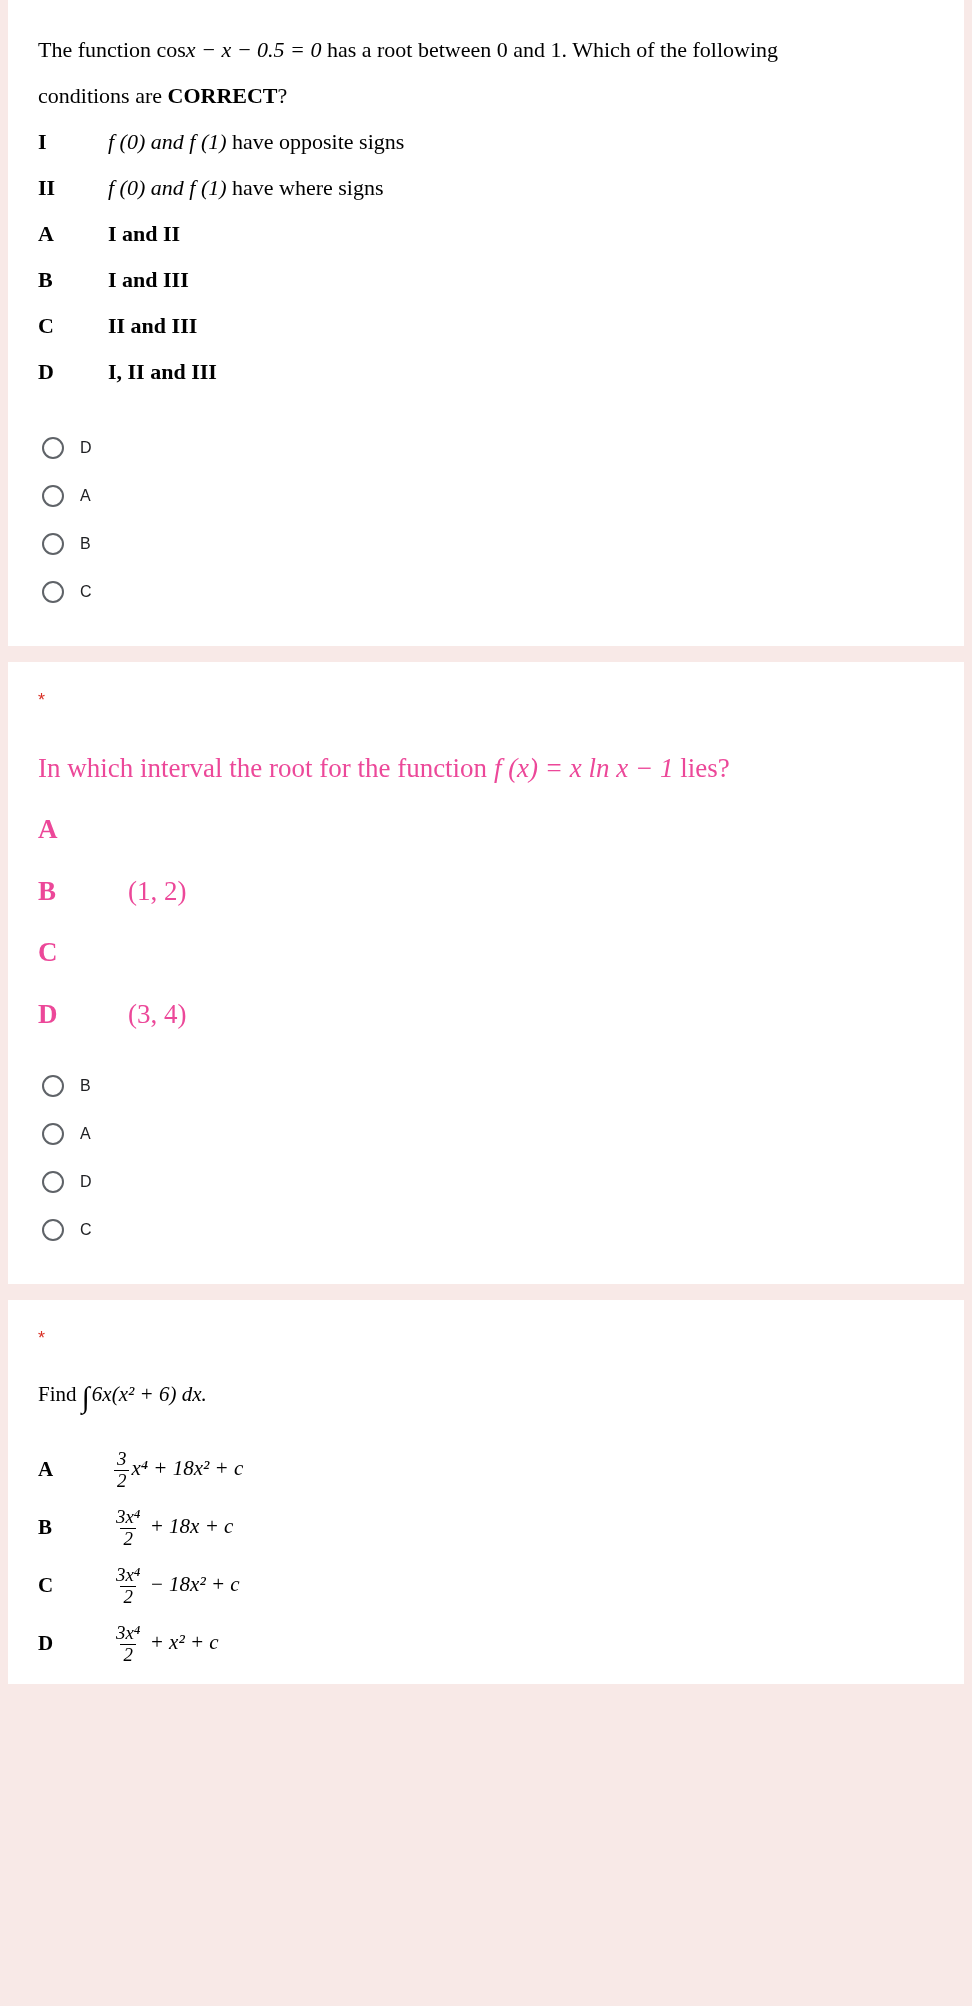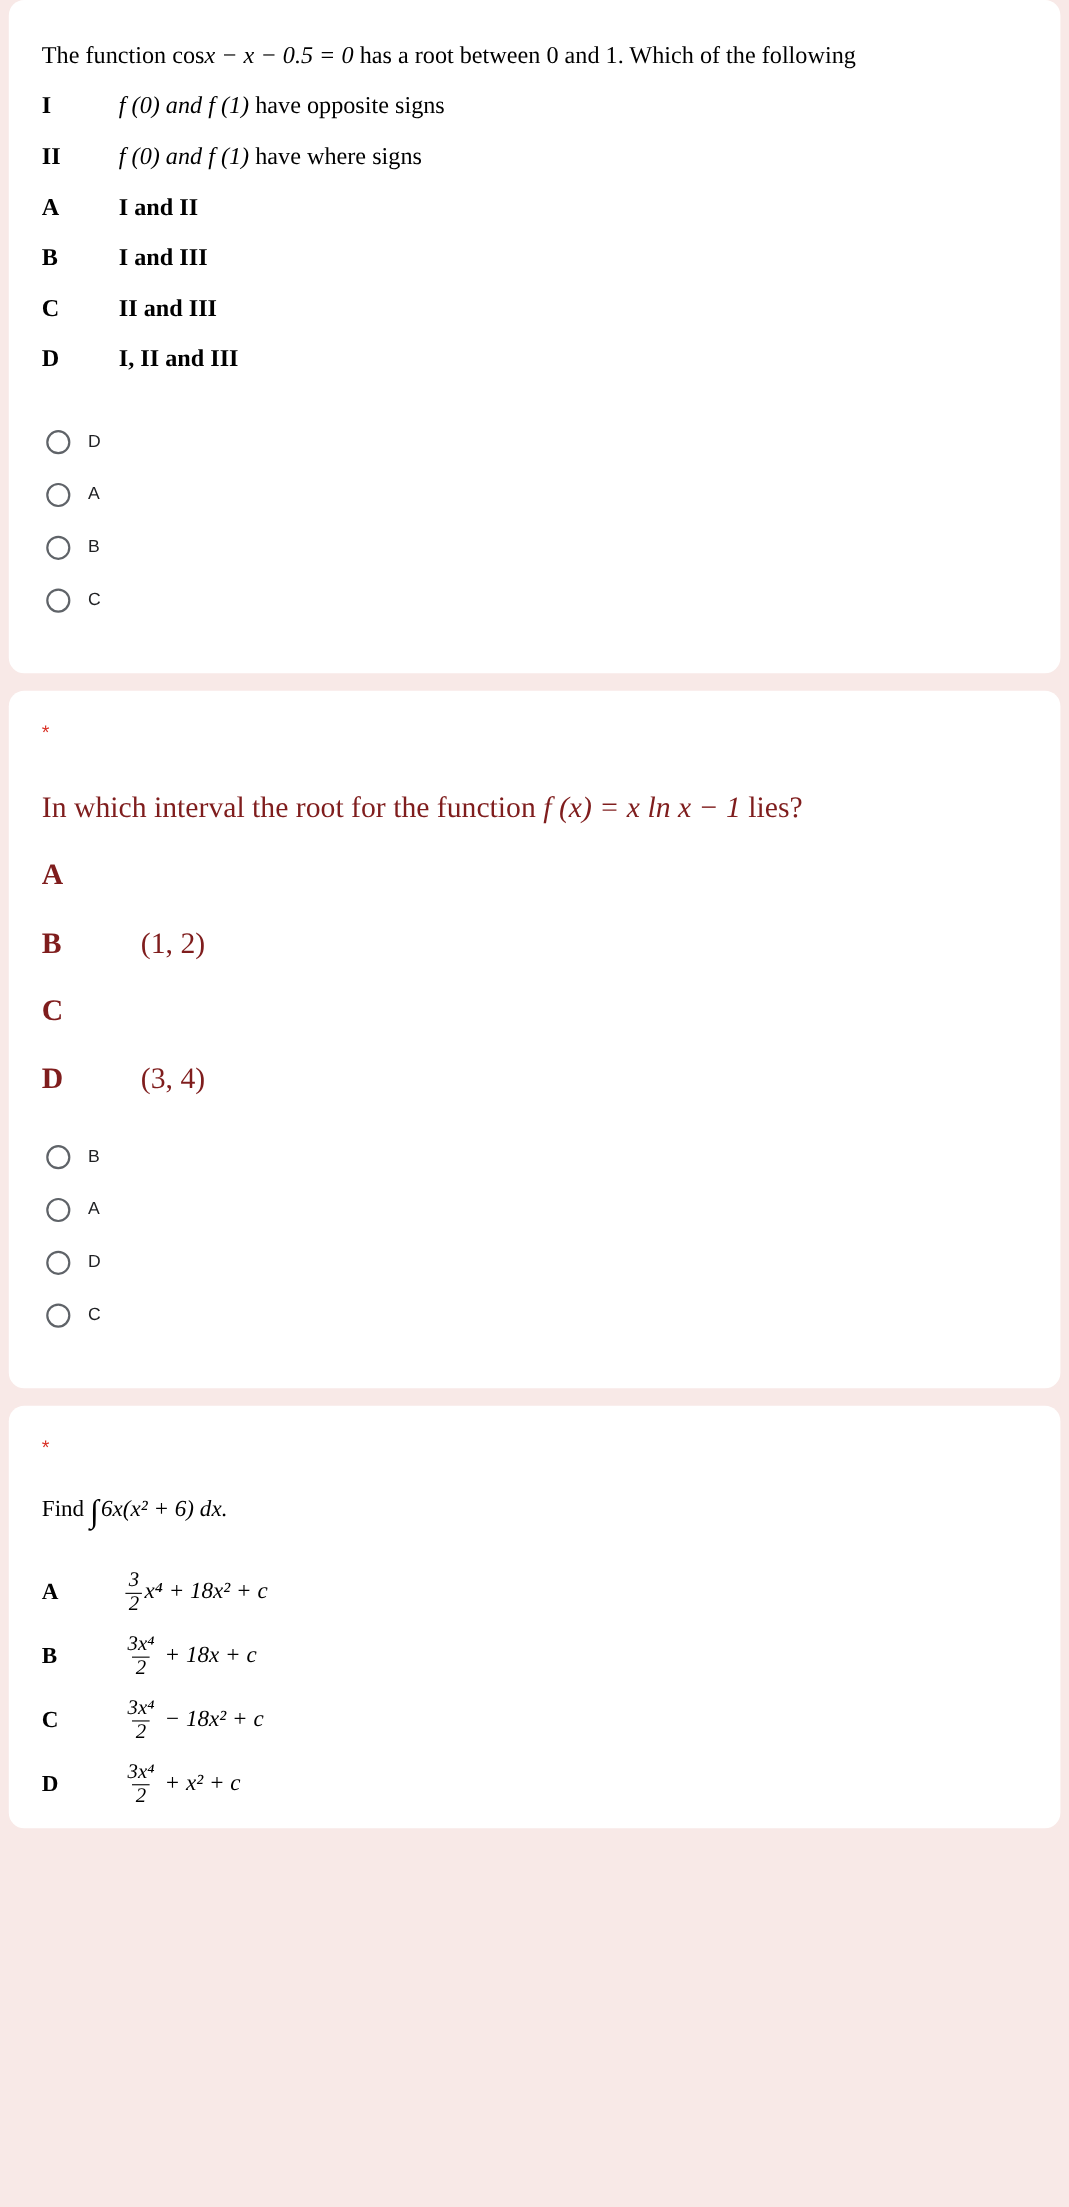--- a/index.html
+++ b/index.html
@@ -4,40 +4,40 @@
 <style>
   * { box-sizing: border-box; margin: 0; padding: 0; }
   body {
     background: #f8e9e7;
     font-family: 'Times New Roman', Times, serif;
     width: 972px;
     padding: 0 8px;
   }
   .card {
     background: #ffffff;
-    border-radius: 14px;
+    border-radius: 0;
     margin-bottom: 16px;
-    padding: 28px 30px 42px 30px;
+    padding: 28px 30px 30px 30px;
   }
   .required-marker {
     color: #d93025;
     font-family: Arial, sans-serif;
     font-size: 18px;
     display: block;
     margin-bottom: 28px;
   }
   .q-body {
     font-size: 22px;
     line-height: 2.0;
     color: #000;
   }
   .q-body-large {
     font-size: 27px;
     line-height: 2.2;
-    color: #7f1d1d;
+    color: #ec4899;
   }
   .italic { font-style: italic; }
   .stem-line { margin-bottom: 2px; }
   .cond-row { display: flex; margin-bottom: 2px; }
   .cond-label { width: 70px; font-weight: bold; flex-shrink: 0; }
   .cond-text { flex: 1; }
   .options-block { margin-top: 30px; }
   .radio-row {
     display: flex;
     align-items: center;
@@ -75,20 +75,23 @@
   .q3-body { font-size: 21px; line-height: 1.4; }
 </style>
 </head>
 <body>
 
 <div class="card">
   <div class="q-body">
     <div class="stem-line">
       <span>The function cos</span><span class="italic">x − x − 0.5 = 0</span><span> has a root between 0 and 1. Which of the following</span>
     </div>
+    <div class="stem-line">
+      <span>conditions are </span><b>CORRECT</b><span>?</span>
+    </div>
 
     <div class="cond-row">
       <div class="cond-label">I</div>
       <div class="cond-text">
         <span class="italic">f (0) and  f (1)</span><span> have opposite signs</span>
       </div>
     </div>
     <div class="cond-row">
       <div class="cond-label">II</div>
       <div class="cond-text">

